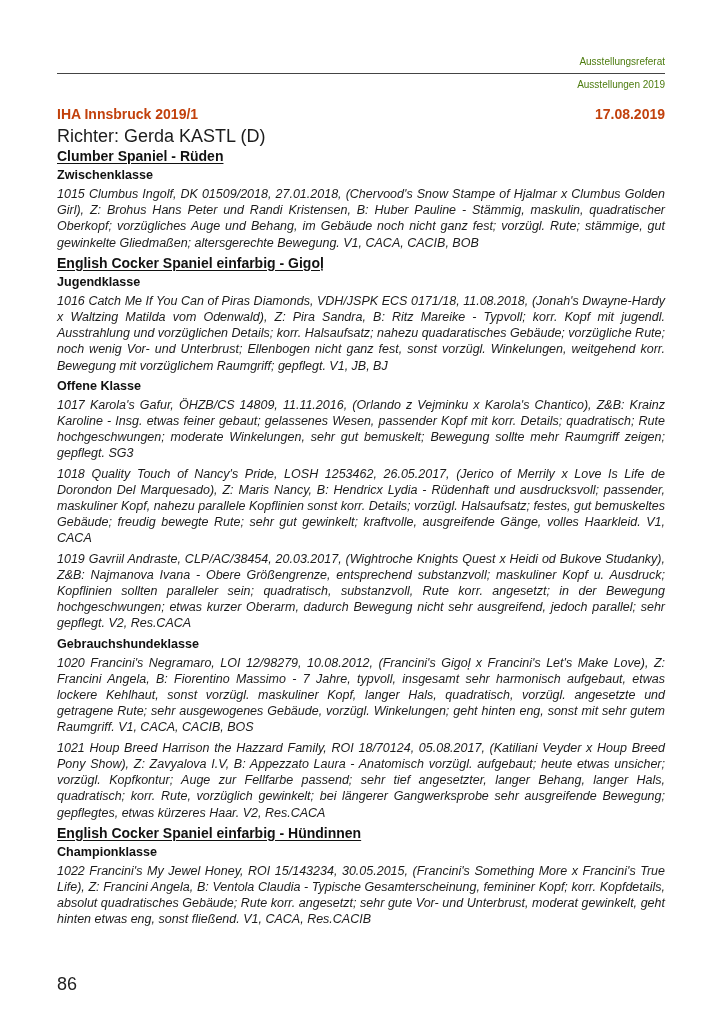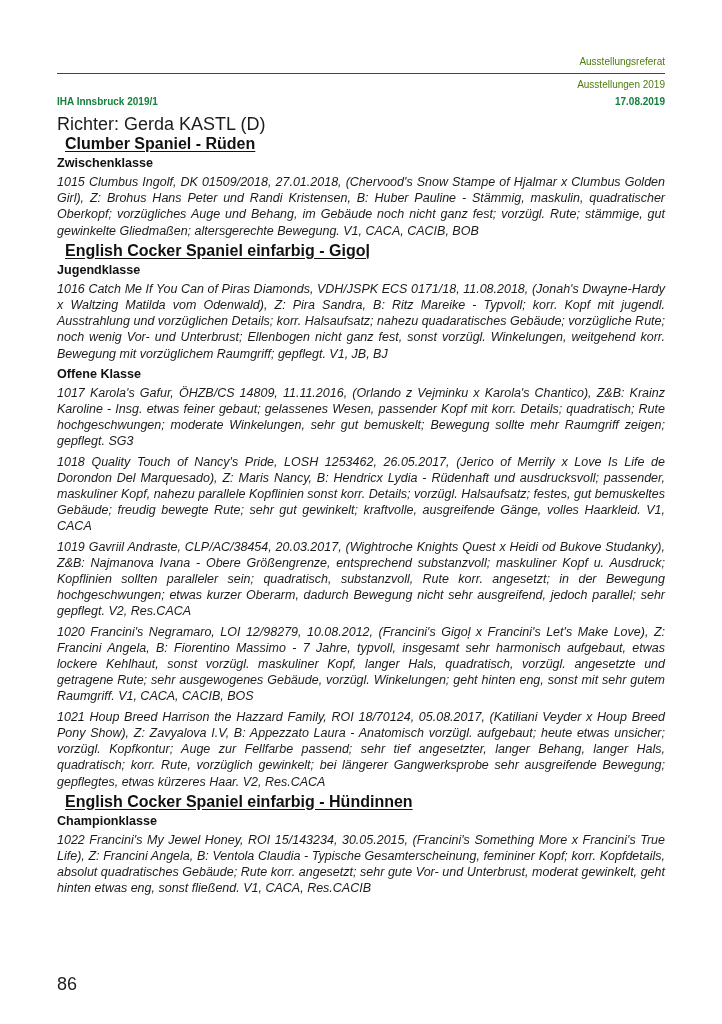--- a/index.html
+++ b/index.html
@@ -26,39 +26,39 @@
   .header-rule {
     border: none;
     border-top: 1.4px solid #444;
     margin: 3px 0 3px 0;
   }
   
   .title-row {
     display: flex;
     justify-content: space-between;
     align-items: baseline;
-    margin: 0 0 5px 0;
-    font-size: 10px;
+    margin: 12px 0 5px 0;
+    font-size: 14px;
     line-height: 18px;
     font-weight: bold;
-    color: #15803d;
+    color: #c2410c;
   }
   .judge-line {
     font-size: 18px;
     line-height: 16px;
     margin: 0 0 4px 0;
   }
   
   .breed-heading {
-    font-size: 16px;
+    font-size: 14px;
     line-height: 16px;
     font-weight: bold;
     text-decoration: underline;
     text-underline-offset: 2px;
-    margin: 4px 0 3px 8px;
+    margin: 4px 0 3px 0;
     color: #111;
   }
   .class-heading {
     font-size: 12.6px;
     line-height: 16px;
     font-weight: bold;
     margin: 3px 0 3px 0;
     color: #111;
   }
   .entry {
@@ -98,20 +98,21 @@
 
   <div class="breed-heading">English Cocker Spaniel einfarbig - Gigoļ</div>
   <div class="class-heading">Jugendklasse</div>
   <p class="entry">1016 Catch Me If You Can of Piras Diamonds, VDH/JSPK ECS 0171/18, 11.08.2018, (Jonah's Dwayne-Hardy x Waltzing Matilda vom Odenwald), Z: Pira Sandra, B: Ritz Mareike - Typvoll; korr. Kopf mit jugendl. Ausstrahlung und vorzüglichen Details; korr. Halsaufsatz; nahezu quadaratisches Gebäude; vorzügliche Rute; noch wenig Vor- und Unterbrust; Ellenbogen nicht ganz fest, sonst vorzügl. Winkelungen, weitgehend korr. Bewegung mit vorzüglichem Raumgriff; gepflegt. V1, JB, BJ</p>
 
   <div class="class-heading">Offene Klasse</div>
   <p class="entry">1017 Karola's Gafur, ÖHZB/CS 14809, 11.11.2016, (Orlando z Vejminku x Karola's Chantico), Z&amp;B: Krainz Karoline - Insg. etwas feiner gebaut; gelassenes Wesen, passender Kopf mit korr. Details; quadratisch; Rute hochgeschwungen; moderate Winkelungen, sehr gut bemuskelt; Bewegung sollte mehr Raumgriff zeigen; gepflegt. SG3</p>
   <p class="entry">1018 Quality Touch of Nancy's Pride, LOSH 1253462, 26.05.2017, (Jerico of Merrily x Love Is Life de Dorondon Del Marquesado), Z: Maris Nancy, B: Hendricx Lydia - Rüdenhaft und ausdrucksvoll; passender, maskuliner Kopf, nahezu parallele Kopflinien sonst korr. Details; vorzügl. Halsaufsatz; festes, gut bemuskeltes Gebäude; freudig bewegte Rute; sehr gut gewinkelt; kraftvolle, ausgreifende Gänge, volles Haarkleid. V1, CACA</p>
   <p class="entry">1019 Gavriil Andraste, CLP/AC/38454, 20.03.2017, (Wightroche Knights Quest x Heidi od Bukove Studanky), Z&amp;B: Najmanova Ivana - Obere Größengrenze, entsprechend substanzvoll; maskuliner Kopf u. Ausdruck; Kopflinien sollten paralleler sein; quadratisch, substanzvoll, Rute korr. angesetzt; in der Bewegung hochgeschwungen; etwas kurzer Oberarm, dadurch Bewegung nicht sehr ausgreifend, jedoch parallel; sehr gepflegt. V2, Res.CACA</p>
 
+  <div class="class-heading">Gebrauchshundeklasse</div>
   <p class="entry">1020 Francini's Negramaro, LOI 12/98279, 10.08.2012, (Francini's Gigoļ x Francini's Let's Make Love), Z: Francini Angela, B: Fiorentino Massimo - 7 Jahre, typvoll, insgesamt sehr harmonisch aufgebaut, etwas lockere Kehlhaut, sonst vorzügl. maskuliner Kopf, langer Hals, quadratisch, vorzügl. angesetzte und getragene Rute; sehr ausgewogenes Gebäude, vorzügl. Winkelungen; geht hinten eng, sonst mit sehr gutem Raumgriff. V1, CACA, CACIB, BOS</p>
   <p class="entry">1021 Houp Breed Harrison the Hazzard Family, ROI 18/70124, 05.08.2017, (Katiliani Veyder x Houp Breed Pony Show), Z: Zavyalova I.V, B: Appezzato Laura - Anatomisch vorzügl. aufgebaut; heute etwas unsicher; vorzügl. Kopfkontur; Auge zur Fellfarbe passend; sehr tief angesetzter, langer Behang, langer Hals, quadratisch; korr. Rute, vorzüglich gewinkelt; bei längerer Gangwerksprobe sehr ausgreifende Bewegung; gepflegtes, etwas kürzeres Haar. V2, Res.CACA</p>
 
   <div class="breed-heading">English Cocker Spaniel einfarbig - Hündinnen</div>
   <div class="class-heading">Championklasse</div>
   <p class="entry">1022 Francini's My Jewel Honey, ROI 15/143234, 30.05.2015, (Francini's Something More x Francini's True Life), Z: Francini Angela, B: Ventola Claudia - Typische Gesamterscheinung, femininer Kopf; korr. Kopfdetails, absolut quadratisches Gebäude; Rute korr. angesetzt; sehr gute Vor- und Unterbrust, moderat gewinkelt, geht hinten etwas eng, sonst fließend. V1, CACA, Res.CACIB</p>
 
 </div>
 
 <div class="page-number">86</div>

